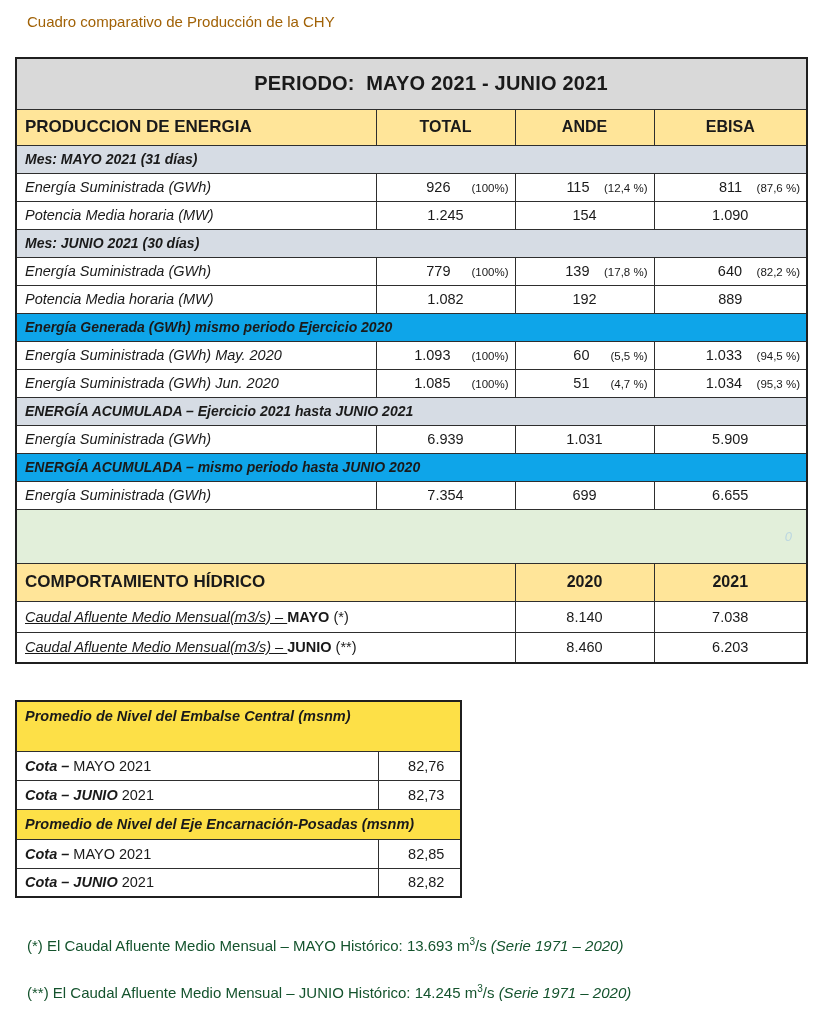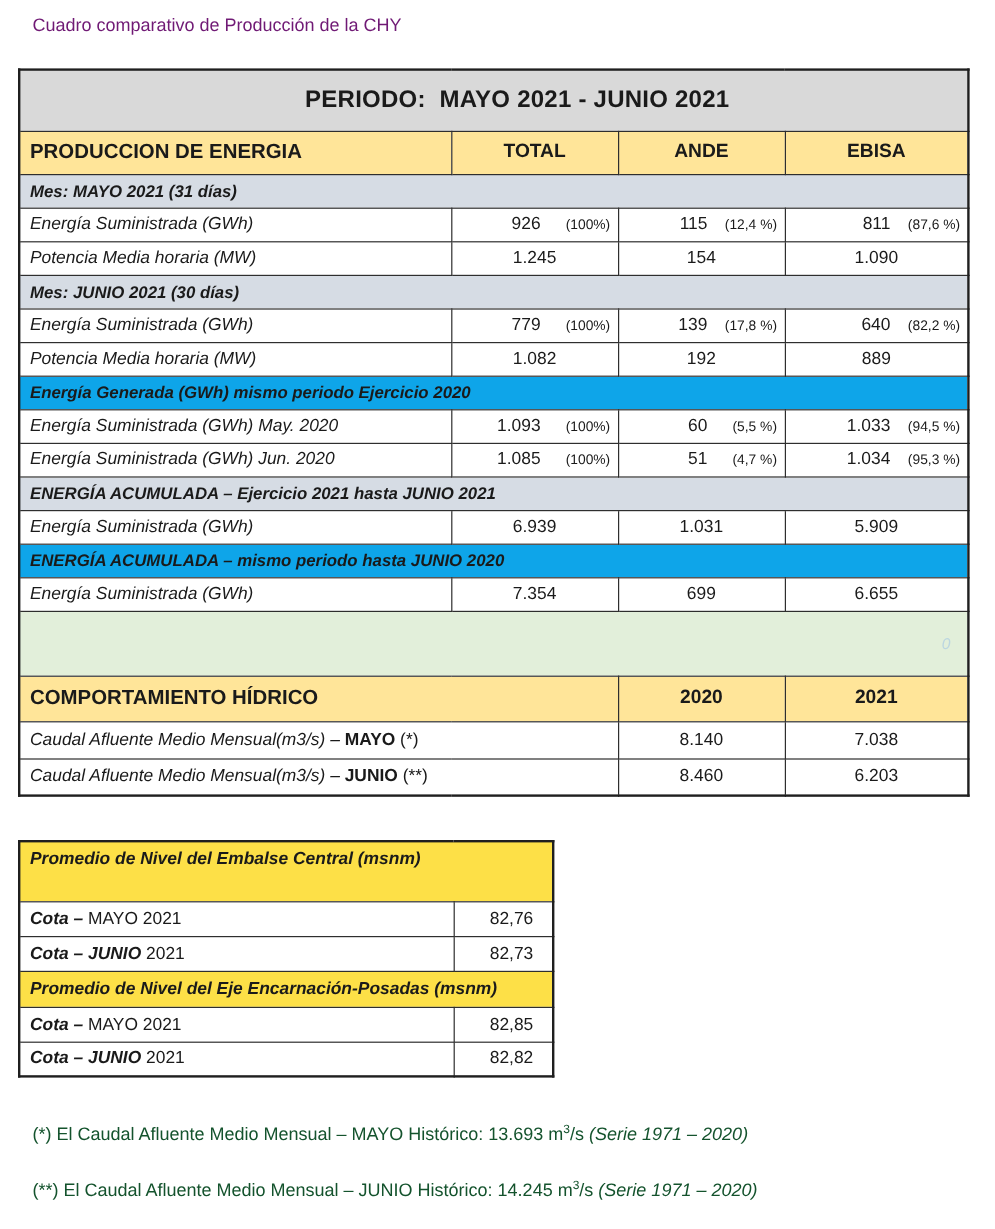--- a/index.html
+++ b/index.html
@@ -4,21 +4,21 @@
 <style>
   * { box-sizing: border-box; margin: 0; padding: 0; }
   html, body { background: #ffffff; }
   body {
     width: 829px; height: 1024px; position: relative;
     font-family: "Liberation Sans", sans-serif;
     color: #1a1a1a;
   }
   .doc-title {
     position: absolute; left: 27px; top: 13px;
-    font-size: 15px; color: #701a75;
+    font-size: 15px; color: #a16207;
   }
 
   
   table { border-collapse: collapse; table-layout: fixed; }
   .t1 { position: absolute; left: 15px; top: 57px; width: 791px; border: 2px solid #1f1f1f; }
   .t1 td { border: 1.5px solid #2e2e2e; overflow: hidden; }
 
   .period-cell {
     height: 51px; background: #d9d9d9; text-align: center; vertical-align: middle;
     font-size: 20px; font-weight: bold; white-space: pre-wrap; letter-spacing: .2px; padding-left: 39px;
@@ -45,21 +45,21 @@
 
   .spacer-cell { height: 54px; background: #e2efda; vertical-align: middle; }
   .watermark { display: block; text-align: right; padding-right: 14px;
                color: #9dc3e6; opacity: .55; font-size: 13px; font-style: italic; }
 
   .hydro-title { height: 38px; background: #ffe599; font-weight: bold; font-size: 17px;
                  padding-left: 8px; vertical-align: middle; }
   .hydro-year  { height: 38px; background: #ffe599; font-weight: bold; font-size: 16px;
                  text-align: center; vertical-align: middle; }
   .caudal { height: 31px; font-size: 14.5px; padding-left: 8px; vertical-align: middle; background:#fff; }
-  .lab-i { font-style: italic; }
+  .lab-i { font-style: italic; text-decoration: underline; }
   .lab-b { font-weight: bold; }
 
   
   .t2 { position: absolute; left: 15px; top: 700px; width: 445px; border: 2px solid #1f1f1f; }
   .t2 td { border: 1.5px solid #2e2e2e; overflow: hidden; }
   .t2 .head { background: #fde047; font-weight: bold; font-style: italic; font-size: 14.5px;
               padding: 6px 0 0 8px; vertical-align: top; }
   .t2 .head-tall { height: 50px; }
   .t2 .head-short { height: 30px; padding-top: 0; vertical-align: middle; }
   .cota-label { height: 29px; font-size: 14.5px; padding-left: 8px; vertical-align: middle; background:#fff; }

